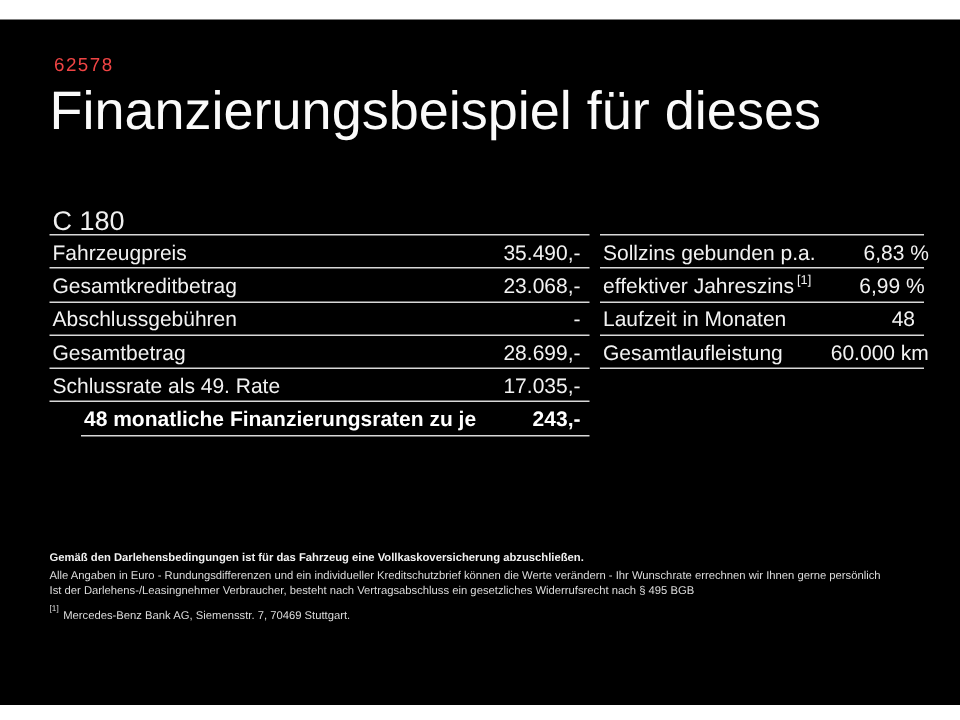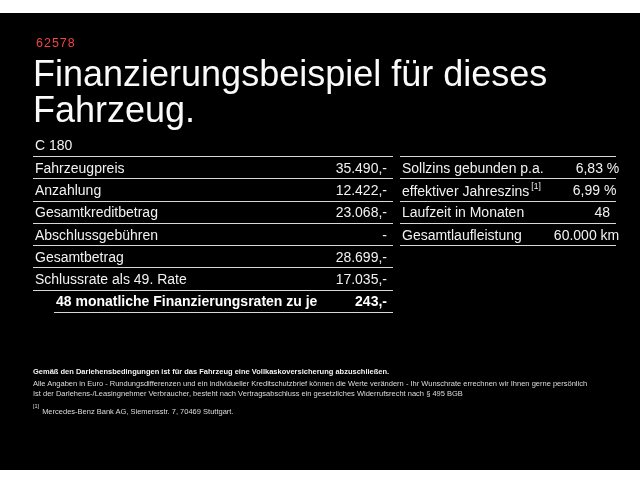--- a/index.html
+++ b/index.html
@@ -21,21 +21,21 @@
     font-size:12.5px; letter-spacing:1px;
     color:#ef4444; white-space:nowrap;
   }
   .title {
     position:absolute; left:33px; top:56px;
     font-size:36px; line-height:36px; font-weight:400;
     color:#fafafa; white-space:nowrap;
   }
   .model {
     position:absolute; left:35px; top:137px;
-    font-size:14px; color:#f0f0f0; white-space:nowrap;
+    font-size:18px; color:#f0f0f0; white-space:nowrap;
   }
   .table {
     position:absolute; top:156px;
     border-top:1px solid #d8d8d8;
   }
   .table.finance { left:33px; width:360px; }
   .table.conditions { left:400px; width:216px; }
   .table .row {
     display:flex; justify-content:space-between; align-items:center;
     height:22.3px;
@@ -68,32 +68,28 @@
     font-size:5.5px; position:relative; top:-2.5px; margin-right:3px;
   }
 </style>
 </head>
 <body>
 
 <div class="panel"></div>
 
 <div class="ref">62578</div>
 
-<h1 class="title"><span>Finanzierungsbeispiel für dieses</span><br><span>Fahrzeug.</span></h1>
+<h1 class="title"><span>Finanzierungsbeispiel für dieses</span><br></h1>
 
 <div class="model">C 180</div>
 
 <div class="table finance" id="finance-table">
     <div class="row">
       <span class="lbl"><span>Fahrzeugpreis</span></span>
       <span class="val">35.490,-</span>
-    </div>
-    <div class="row">
-      <span class="lbl"><span>Anzahlung</span></span>
-      <span class="val">12.422,-</span>
     </div>
     <div class="row">
       <span class="lbl"><span>Gesamtkreditbetrag</span></span>
       <span class="val">23.068,-</span>
     </div>
     <div class="row">
       <span class="lbl"><span>Abschlussgebühren</span></span>
       <span class="val">-</span>
     </div>
     <div class="row">

